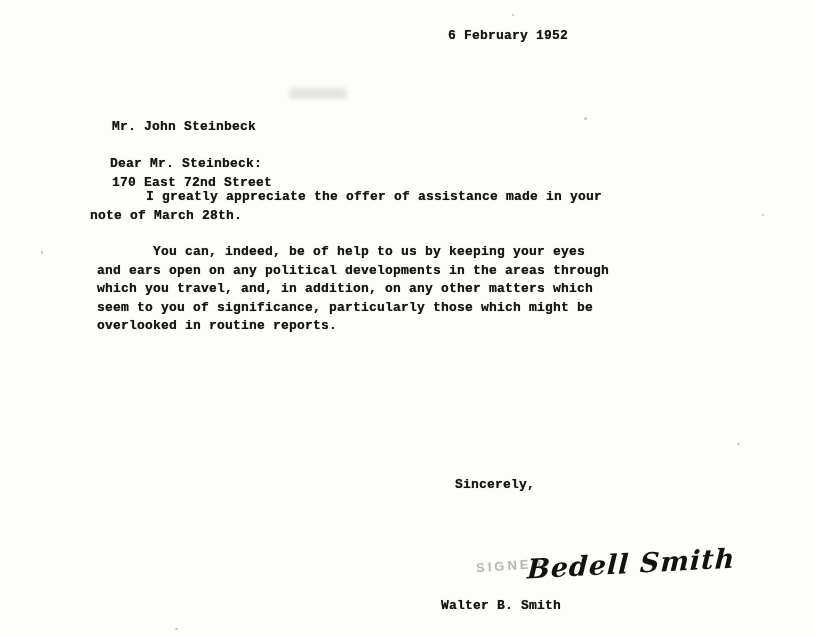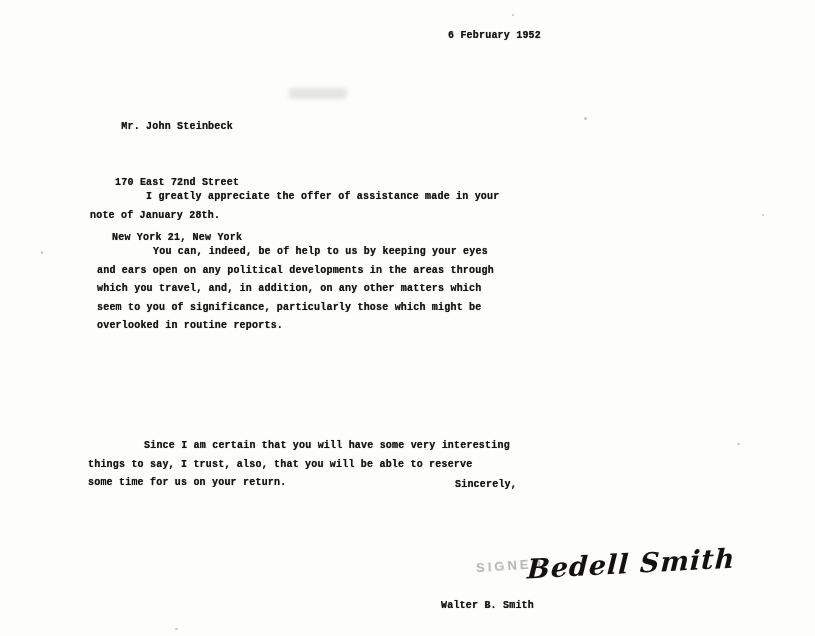--- a/index.html
+++ b/index.html
@@ -12,34 +12,34 @@
     width: 815px;
     height: 636px;
     background: #fdfdfb;
     overflow: hidden;
     font-family: "Liberation Mono", monospace;
     color: #171513;
   }
   .tw {
     position: absolute;
     font-family: "Liberation Mono", monospace;
-    font-size: 10px;
+    font-size: 13px;
     line-height: 18.5px;
     font-weight: 700;
     color: #171513;
     letter-spacing: 0.2px;
     white-space: pre-wrap;
     text-shadow: 0 0 0.7px rgba(10,10,10,0.75);
   }
   .para {
     width: 622px;
     text-indent: 56px;
   }
   .date-line      { left: 448px; top: 27px; }
-  .addr-block     { left: 112px; top: 81px; text-align: center; }
+  .addr-block     { left: 112px; top: 81px; }
   .salutation     { left: 110px; top: 155px; }
   .para-1         { left: 90px;  top: 188px; }
   .para-2         { left: 97px;  top: 243px; }
   .para-3         { left: 86px;  top: 352px; }
   .para-4         { left: 88px;  top: 437px; }
   .closing        { left: 455px; top: 476px; }
   .signer-name    { left: 441px; top: 597px; }
   .signer-title   { left: 475px; top: 614px; margin-top: 40px; }
 
   .stamp {
@@ -95,36 +95,33 @@
 </head>
 <body>
 
 <div class="page">
 
   <div class="tw date-line">6 February 1952</div>
 
   <div class="tw addr-block">
     <div>Mr. John Steinbeck</div>
     <div>170 East 72nd Street</div>
-    <div>New York 21, New York</div>
   </div>
 
   <div class="smudge"></div>
 
+  <div class="tw salutation">Dear Mr. Steinbeck:</div>
 
   <div class="tw para para-1">I greatly appreciate the offer of assistance made in your
-note of January 28th.</div>
+note of March 28th.</div>
   <div class="tw para para-2">You can, indeed, be of help to us by keeping your eyes
 and ears open on any political developments in the areas through
 which you travel, and, in addition, on any other matters which
 seem to you of significance, particularly those which might be
 overlooked in routine reports.</div>
-  <div class="tw para para-4">Since I am certain that you will have some very interesting
-things to say, I trust, also, that you will be able to reserve
-some time for us on your return.</div>
 
   <div class="tw closing">Sincerely,</div>
 
   <div class="stamp">SIGNED</div>
   <div class="signature">Bedell Smith</div>
 
   <div class="tw signer-name">Walter B. Smith</div>
   <div class="tw signer-title">Director</div>
 
   <div class="speck s1"></div>

